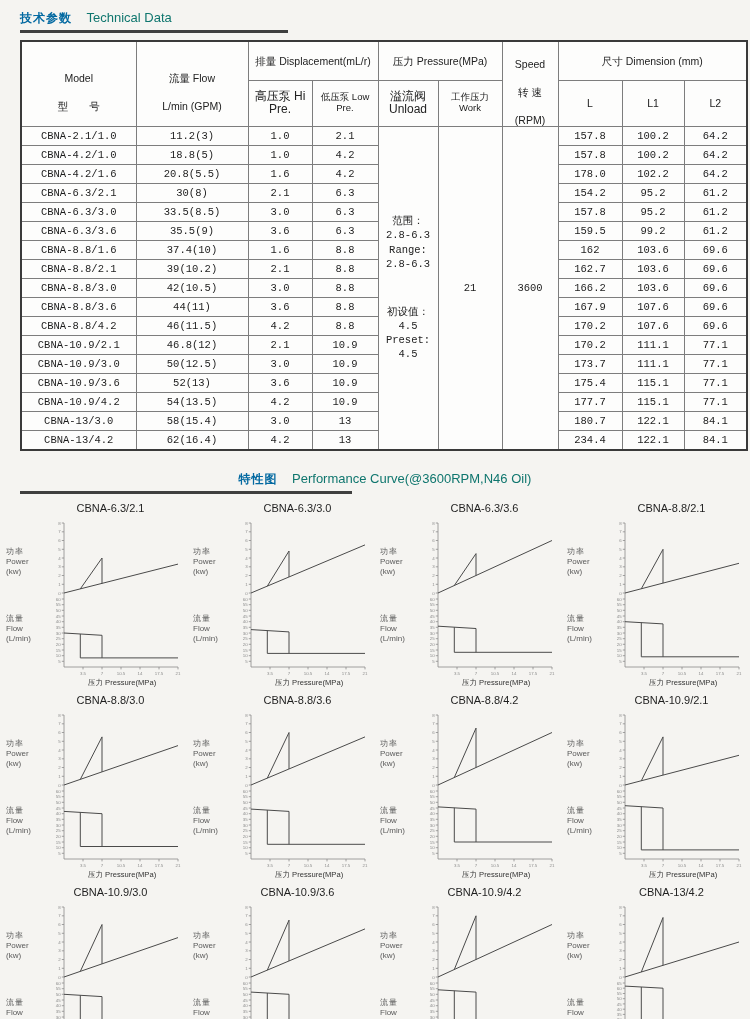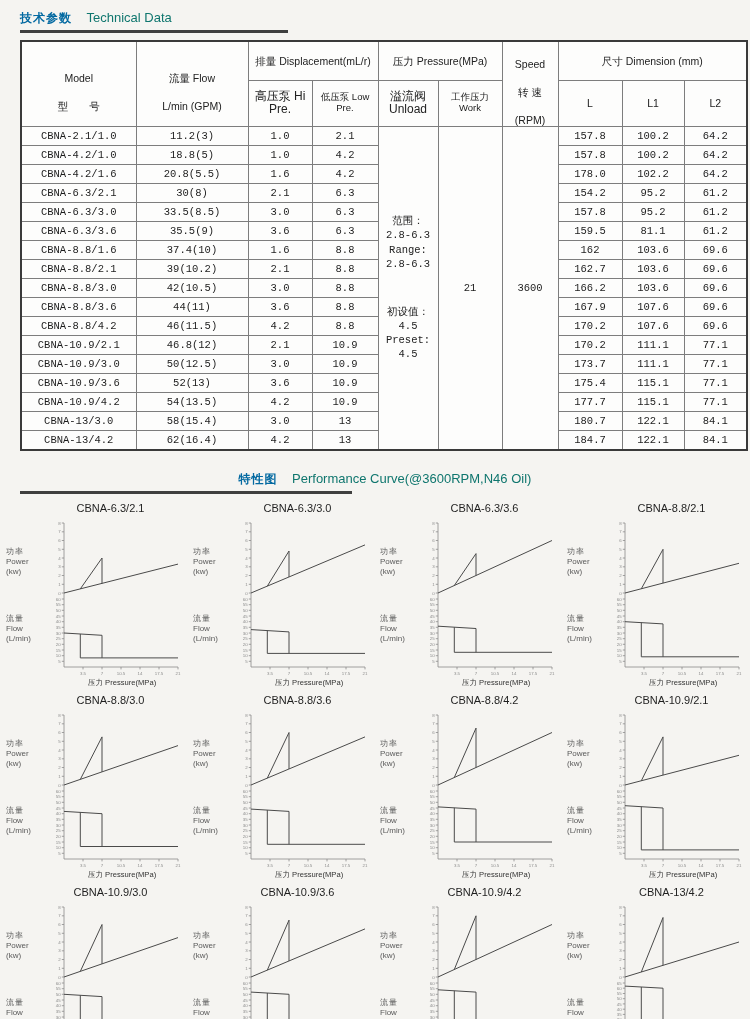--- a/index.html
+++ b/index.html
@@ -177,21 +177,21 @@
         <td>157.8</td>
         <td>95.2</td>
         <td>61.2</td>
       </tr>
       <tr>
         <td>CBNA-6.3/3.6</td>
         <td>35.5(9)</td>
         <td>3.6</td>
         <td>6.3</td>
         <td>159.5</td>
-        <td>81.1</td>
+        <td>99.2</td>
         <td>61.2</td>
       </tr>
       <tr>
         <td>CBNA-8.8/1.6</td>
         <td>37.4(10)</td>
         <td>1.6</td>
         <td>8.8</td>
         <td>162</td>
         <td>103.6</td>
         <td>69.6</td>
@@ -275,21 +275,21 @@
         <td>13</td>
         <td>180.7</td>
         <td>122.1</td>
         <td>84.1</td>
       </tr>
       <tr>
         <td>CBNA-13/4.2</td>
         <td>62(16.4)</td>
         <td>4.2</td>
         <td>13</td>
-        <td>184.7</td>
+        <td>234.4</td>
         <td>122.1</td>
         <td>84.1</td>
       </tr>
     </tbody>
 </table>
 
 <div class="sec-head" style="padding-top:18px;text-align:center;">
   <span class="sec-cn">特性图</span>
   <span class="sec-en">Performance Curve(@3600RPM,N46 Oil)</span>
 </div>

